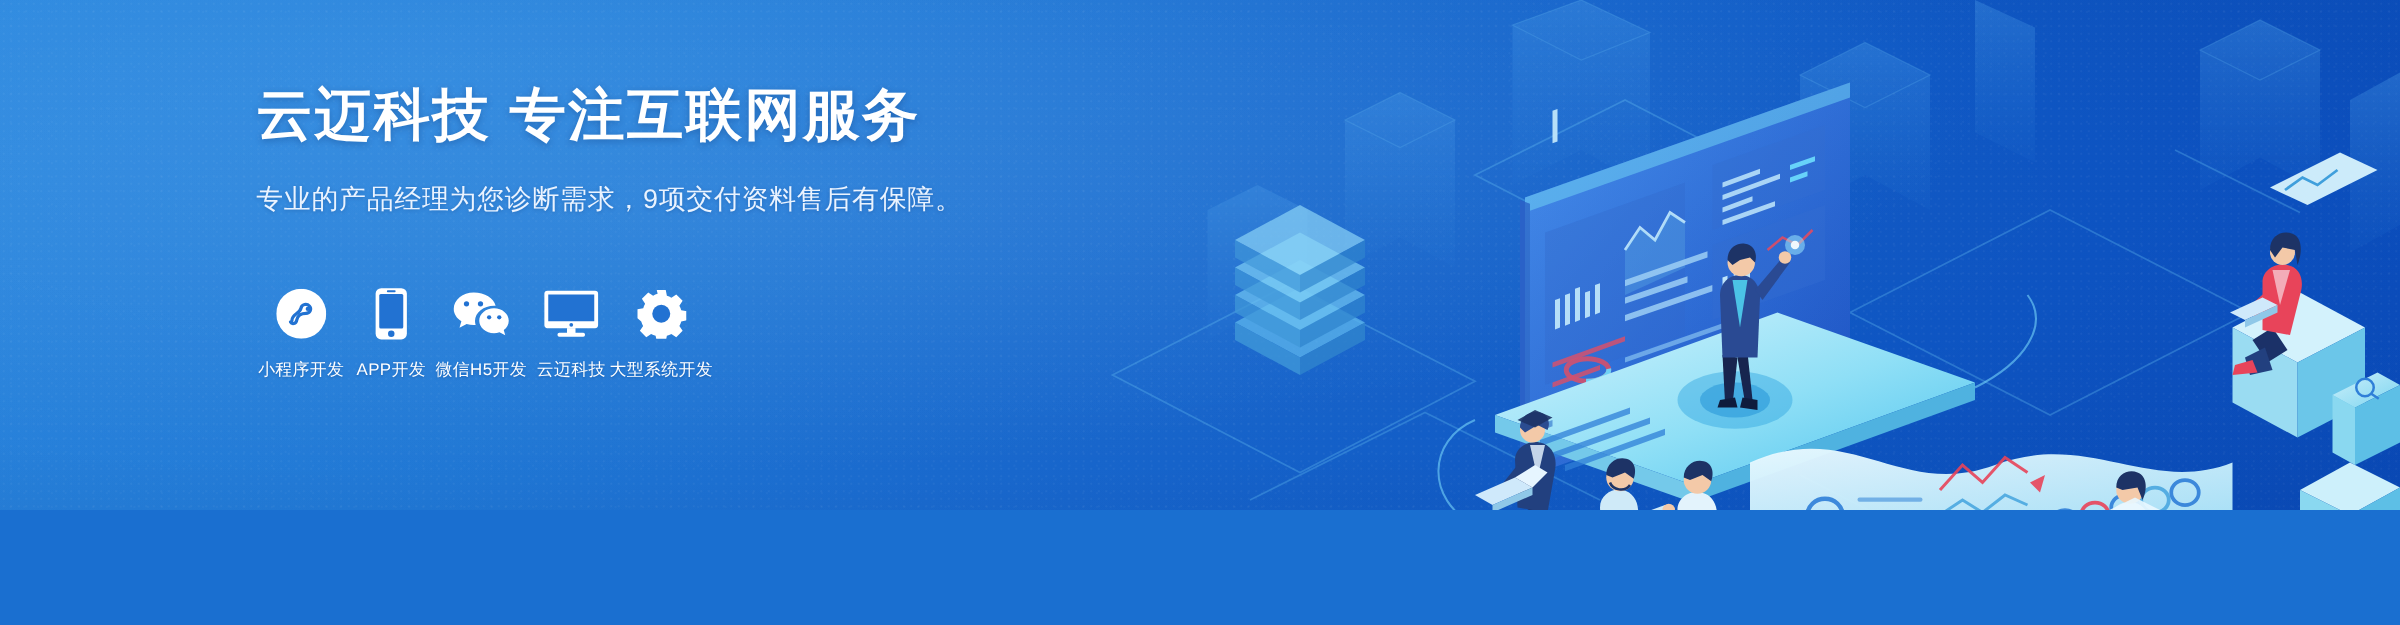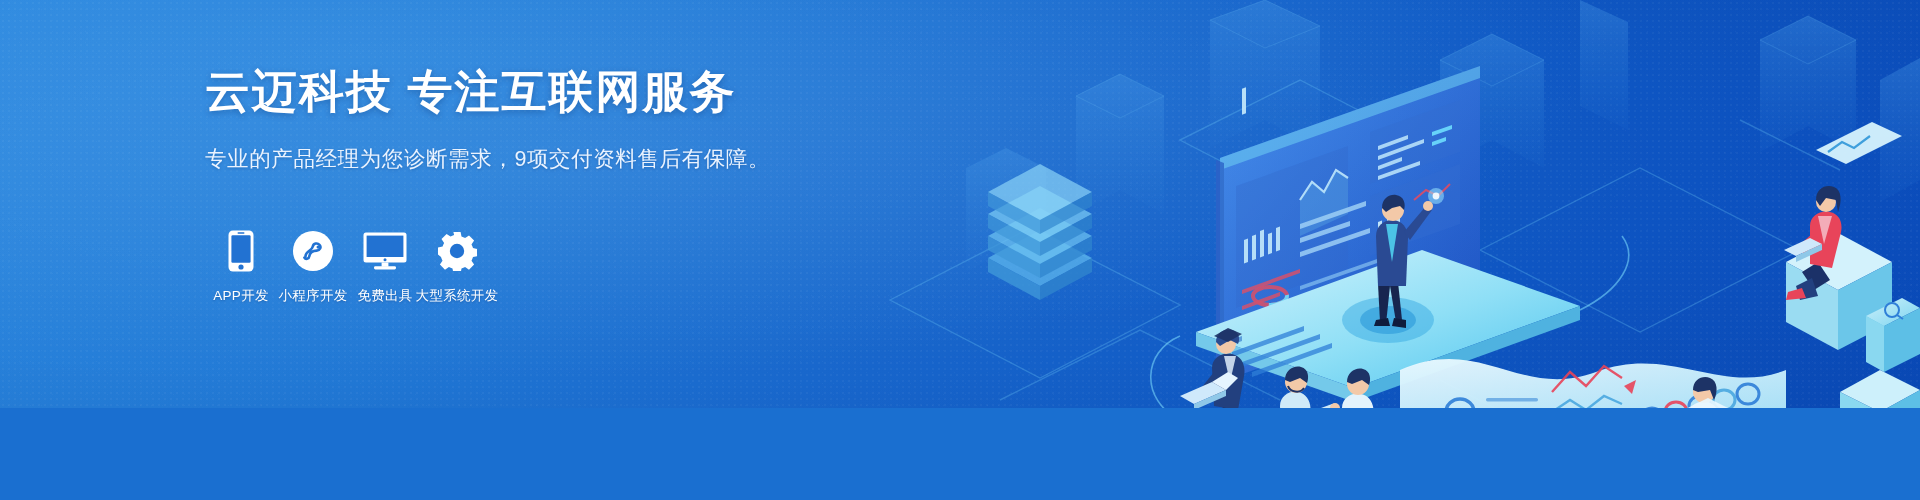--- a/index.html
+++ b/index.html
@@ -398,53 +398,66 @@
 
   <div class="copy">
     <h1 class="title">云迈科技 专注互联网服务</h1>
     <p class="sub">专业的产品经理为您诊断需求，9项交付资料售后有保障。</p>
   </div>
 
   <div class="services">
 
     <div class="svc">
       <span class="glyph">
+        <svg width="40" height="40" viewBox="0 0 40 40">
+          <circle cx="20" cy="20" r="20" fill="#ffffff"></circle>
+          <path d="M12.5 25.5 C12.5 20 19 20 19.8 15.5 C20.4 12.2 24.5 11.6 26.5 13.8 C28.6 16.1 27 19.6 23.8 19.6 C20.2 19.6 17 21.4 16.4 25 C15.9 28.3 12.5 28.6 11.4 26.6" fill="none" stroke="#2272d2" stroke-width="2.6" stroke-linecap="round"></path>
+          <circle cx="25.2" cy="16.1" r="1.7" fill="#2272d2"></circle>
+        </svg>
+      </span>
+      <span class="svc-label">小程序开发</span>
+    </div>
+
+    <div class="svc">
+      <span class="glyph">
         <svg width="26" height="42" viewBox="0 0 26 42" fill="#ffffff">
           <rect x="0.5" y="0.5" width="25" height="41" rx="4.5" ry="4.5" fill="#ffffff"></rect>
           <rect x="3.4" y="5.2" width="19.2" height="27.6" rx="1.2" fill="#2272d2"></rect>
           <rect x="9.5" y="2.2" width="7" height="1.5" rx="0.7" fill="#2272d2"></rect>
           <circle cx="13" cy="37" r="2.6" fill="#2272d2"></circle>
         </svg>
       </span>
       <span class="svc-label">APP开发</span>
     </div>
 
     <div class="svc">
       <span class="glyph">
-        <svg width="40" height="40" viewBox="0 0 40 40">
-          <circle cx="20" cy="20" r="20" fill="#ffffff"></circle>
-          <path d="M12.5 25.5 C12.5 20 19 20 19.8 15.5 C20.4 12.2 24.5 11.6 26.5 13.8 C28.6 16.1 27 19.6 23.8 19.6 C20.2 19.6 17 21.4 16.4 25 C15.9 28.3 12.5 28.6 11.4 26.6" fill="none" stroke="#2272d2" stroke-width="2.6" stroke-linecap="round"></path>
-          <circle cx="25.2" cy="16.1" r="1.7" fill="#2272d2"></circle>
+        <svg width="46" height="40" viewBox="0 0 46 40" fill="#ffffff">
+          <path d="M17 3 C8.2 3 1 8.8 1 16 C1 20.1 3.4 23.7 7.1 26 L5.6 31.2 L11.3 28.2 C13.1 28.7 15 29 17 29 C17.5 29 18 29 18.5 28.9 C18.2 27.9 18 26.8 18 25.7 C18 18.9 24.9 13.5 33.3 13.5 C33.7 13.5 34.1 13.5 34.5 13.6 C33.1 7.5 25.8 3 17 3 Z"></path>
+          <circle cx="11.2" cy="12" r="2.1" fill="#2272d2"></circle>
+          <circle cx="22.4" cy="12" r="2.1" fill="#2272d2"></circle>
+          <path d="M45 25.5 C45 19.9 39.7 15.5 33.2 15.5 C26.7 15.5 21.4 19.9 21.4 25.5 C21.4 31 26.7 35.5 33.2 35.5 C34.7 35.5 36.2 35.2 37.6 34.8 L42.2 37.2 L41 33 C43.5 31.2 45 28.5 45 25.5 Z"></path>
+          <circle cx="29.3" cy="22.8" r="1.7" fill="#2272d2"></circle>
+          <circle cx="37.4" cy="22.8" r="1.7" fill="#2272d2"></circle>
         </svg>
       </span>
-      <span class="svc-label">小程序开发</span>
+      <span class="svc-label">微信H5开发</span>
     </div>
-
 
     <div class="svc">
       <span class="glyph">
         <svg width="44" height="38" viewBox="0 0 44 38" fill="#ffffff">
           <rect x="0.5" y="0.5" width="43" height="30" rx="2.5" fill="#ffffff"></rect>
           <rect x="3.6" y="3.6" width="36.8" height="21.4" fill="#2272d2"></rect>
           <circle cx="22" cy="27.8" r="1.5" fill="#2272d2"></circle>
           <rect x="18.6" y="30.5" width="6.8" height="4.2" fill="#ffffff"></rect>
           <rect x="11" y="34.2" width="22" height="3.2" rx="1.4" fill="#ffffff"></rect>
         </svg>
       </span>
-      <span class="svc-label">免费出具</span>
+      <span class="svc-label">云迈科技</span>
     </div>
 
     <div class="svc">
       <span class="glyph">
         <svg width="40" height="40" viewBox="0 0 40 40" fill="#ffffff">
           <path d="M16.4 1 h7.2 l0.9 4.6 a14.6 14.6 0 0 1 3.6 1.5 l3.9-2.6 l5.1 5.1 l-2.6 3.9 a14.6 14.6 0 0 1 1.5 3.6 l4.6 0.9 v7.2 l-4.6 0.9 a14.6 14.6 0 0 1 -1.5 3.6 l2.6 3.9 l-5.1 5.1 l-3.9-2.6 a14.6 14.6 0 0 1 -3.6 1.5 l-0.9 4.6 h-7.2 l-0.9-4.6 a14.6 14.6 0 0 1 -3.6-1.5 l-3.9 2.6 l-5.1-5.1 l2.6-3.9 a14.6 14.6 0 0 1 -1.5-3.6 L1 23.6 v-7.2 l4.6-0.9 a14.6 14.6 0 0 1 1.5-3.6 L4.5 8 l5.1-5.1 l3.9 2.6 a14.6 14.6 0 0 1 3.6-1.5 Z"></path>
           <circle cx="20" cy="20" r="7.2" fill="#2272d2"></circle>
         </svg>
       </span>
       <span class="svc-label">大型系统开发</span>

